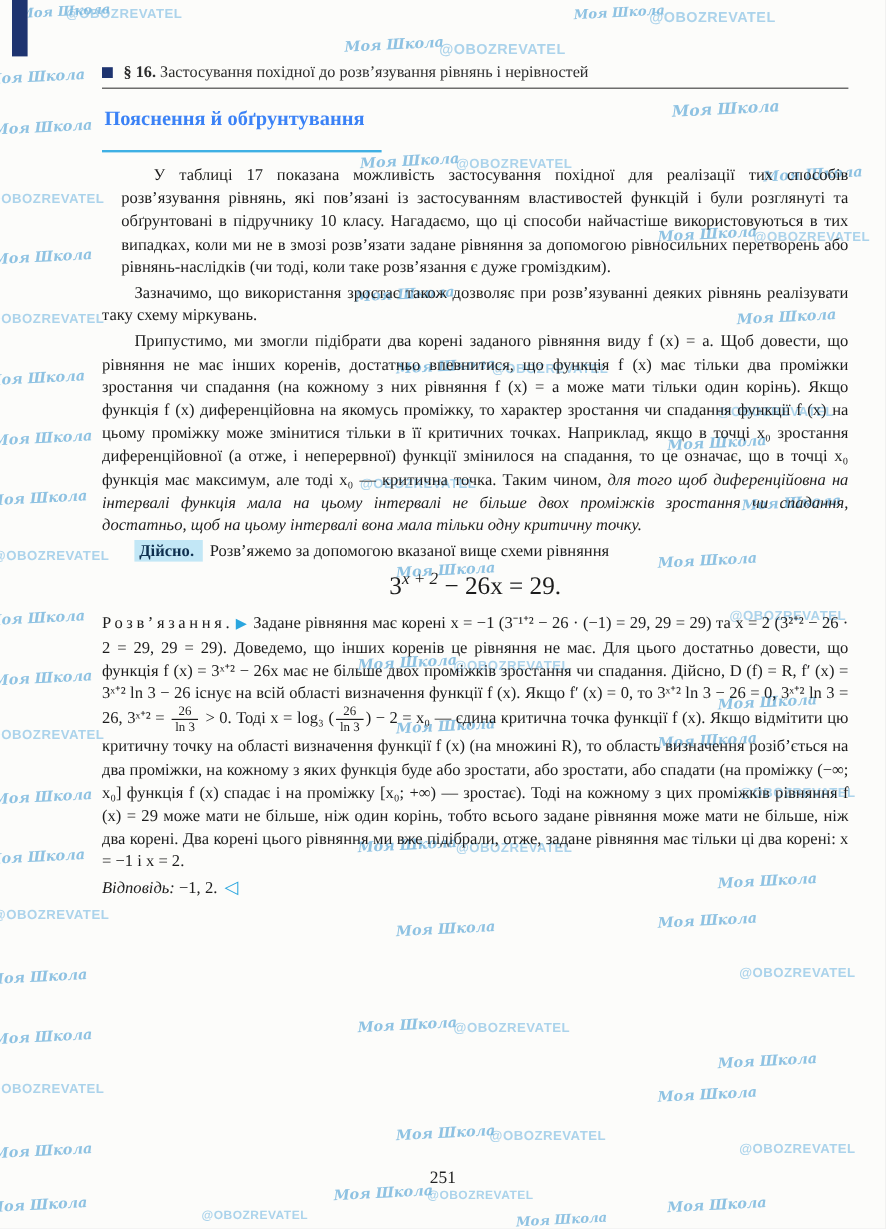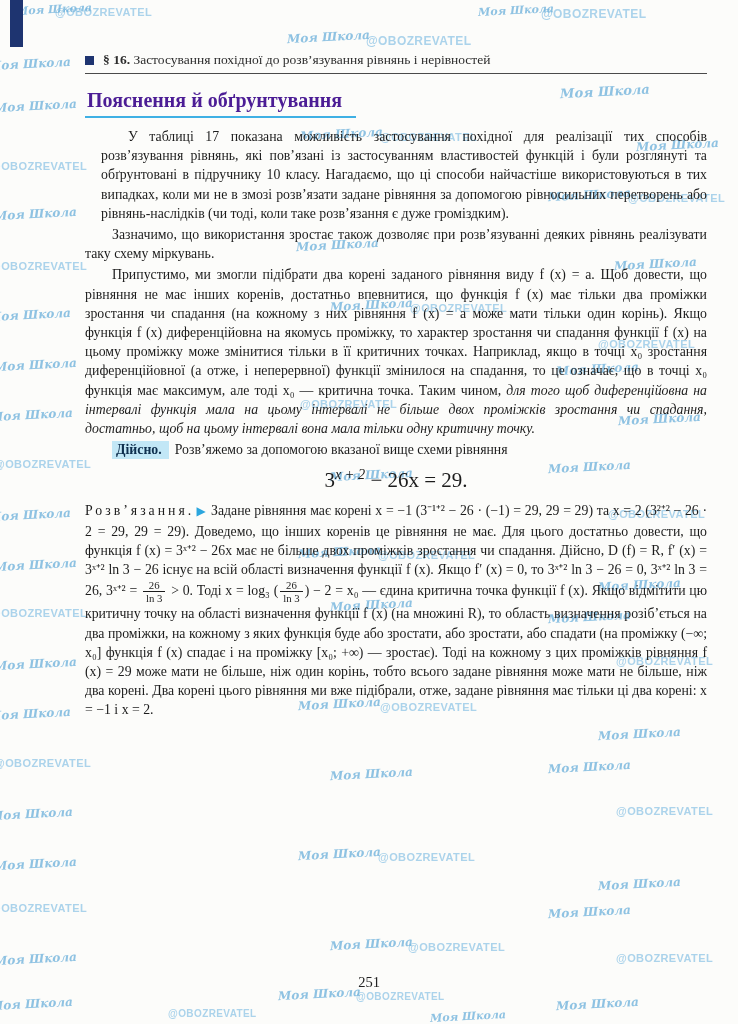--- a/index.html
+++ b/index.html
@@ -25,22 +25,22 @@
   }
 
   .content { position:absolute; left:85px; top:52px; width:622px; z-index:2; }
 
   .page-header { display:flex; align-items:center; gap:9px; font-size:13.5px; color:#2d2d2d; }
   .header-square { width:9px; height:9px; background:#1e3470; flex:0 0 auto; }
   .header-prefix { font-weight:bold; }
   .header-rule { border-bottom:1px solid #4a4a4a; margin-top:5px; }
 
   .section-title {
-    display:inline-block; margin-top:15px; font-weight:bold; font-size:20px; color:#4c1d95;
-    border-bottom:2.5px solid #3fb0e4; padding:0 14px 4px 2px;
+    display:inline-block; margin-top:15px; font-weight:bold; font-size:17px; color:#3b82f6;
+    border-bottom:2.5px solid #3fb0e4; padding:0 14px 16px 2px;
   }
 
   .para { font-size:13.8px; line-height:19.2px; text-align:justify; text-indent:27px; margin:0; }
   .para.first { margin-top:9px;margin-left:16px; }
   .para + .para { margin-top:2px; }
   .italic { font-style:italic; }
 
   .example-line { margin-top:11px; }
   .example-label {
     background:#c2e7f6; color:#0e2f4e; font-weight:bold; padding:1px 7px 2px 4px; margin-right:6px;
@@ -178,18 +178,21 @@
     <p class="para solution">
       <span class="sol-label">Розв’язання.</span><span class="play">▶</span><span>Задане рівняння має корені x = −1 (3⁻¹⁺² − 26 · (−1) = 29, 29 = 29) та x = 2 (3²⁺² − 26 · 2 = 29, 29 = 29). Доведемо, що інших коренів це рівняння не має. Для цього достатньо довести, що функція f (x) = 3ˣ⁺² − 26x має не більше двох проміжків зростання чи спадання. Дійсно, D (f) = R, f′ (x) = 3ˣ⁺² ln 3 − 26 існує на всій області визначення функції f (x). Якщо f′ (x) = 0, то 3ˣ⁺² ln 3 − 26 = 0, 3ˣ⁺² ln 3 = 26, 3ˣ⁺² = </span><span class="frac">
           <span class="num">26</span>
           <span class="den">ln 3</span>
         </span><span> &gt; 0. Тоді x = log₃ (</span><span class="frac">
           <span class="num">26</span>
           <span class="den">ln 3</span>
         </span><span>) − 2 = x₀ — єдина критична точка функції f (x). Якщо відмітити цю критичну точку на області визначення функції f (x) (на множині R), то область визначення розіб’ється на два проміжки, на кожному з яких функція буде або зростати, або зростати, або спадати (на проміжку (−∞; x₀] функція f (x) спадає і на проміжку [x₀; +∞) — зростає). Тоді на кожному з цих проміжків рівняння f (x) = 29 може мати не більше, ніж один корінь, тобто всього задане рівняння може мати не більше, ніж два корені. Два корені цього рівняння ми вже підібрали, отже, задане рівняння має тільки ці два корені: x = −1 і x = 2.</span>
     </p>
 
+    <p class="para answer-line">
+      <span class="italic">Відповідь:</span><span> −1, 2.</span><span class="tri-end">◁</span>
+    </p>
 
   </div>
 
   <div class="page-num">251</div>
 
 </div>
 
 </body></html>

